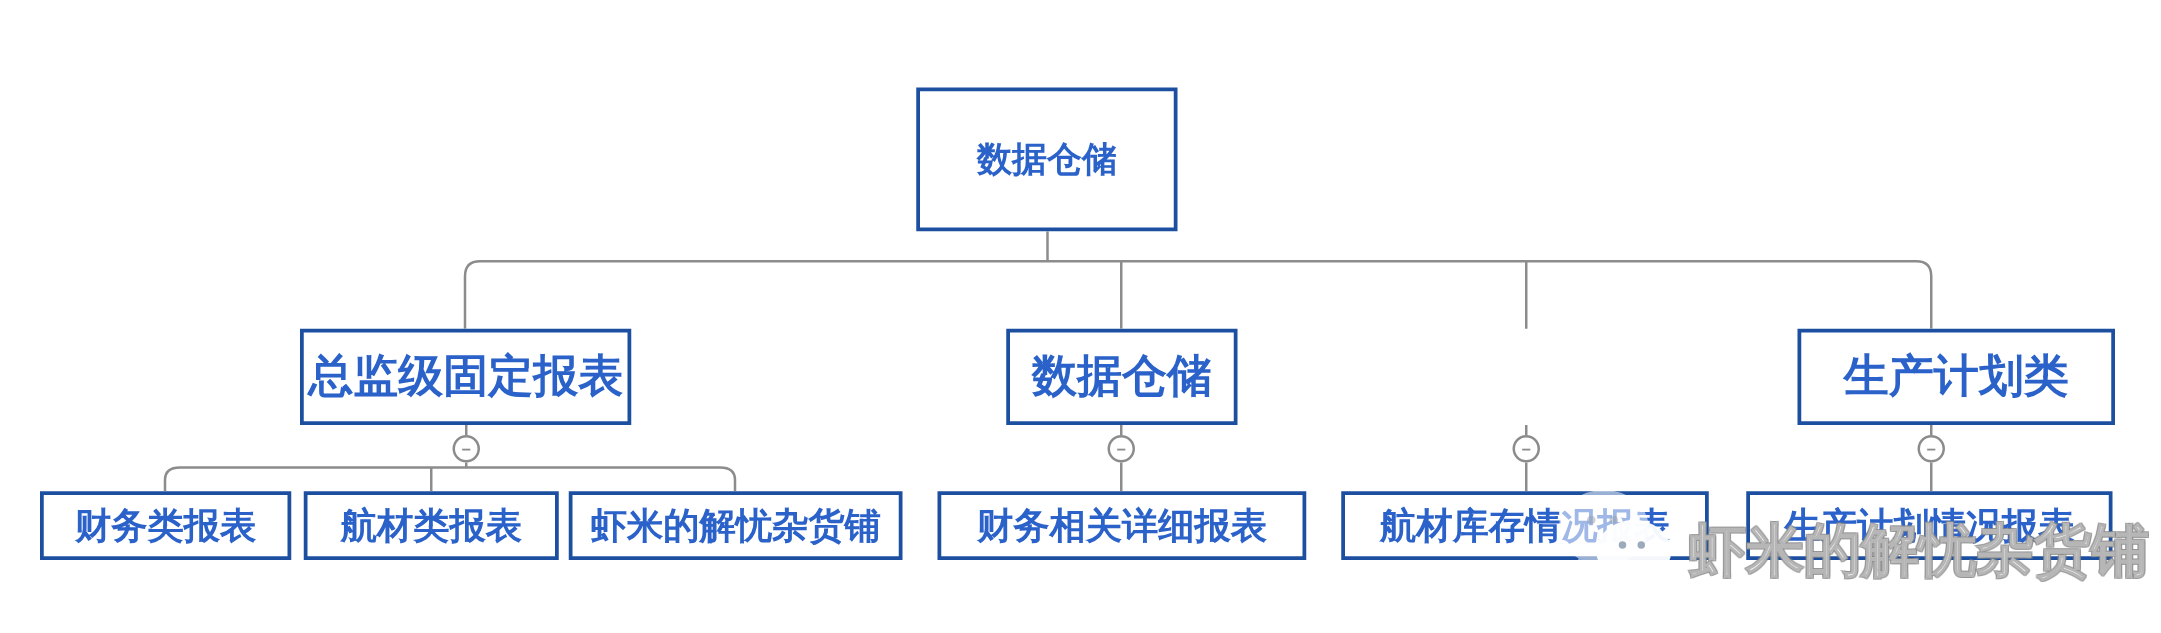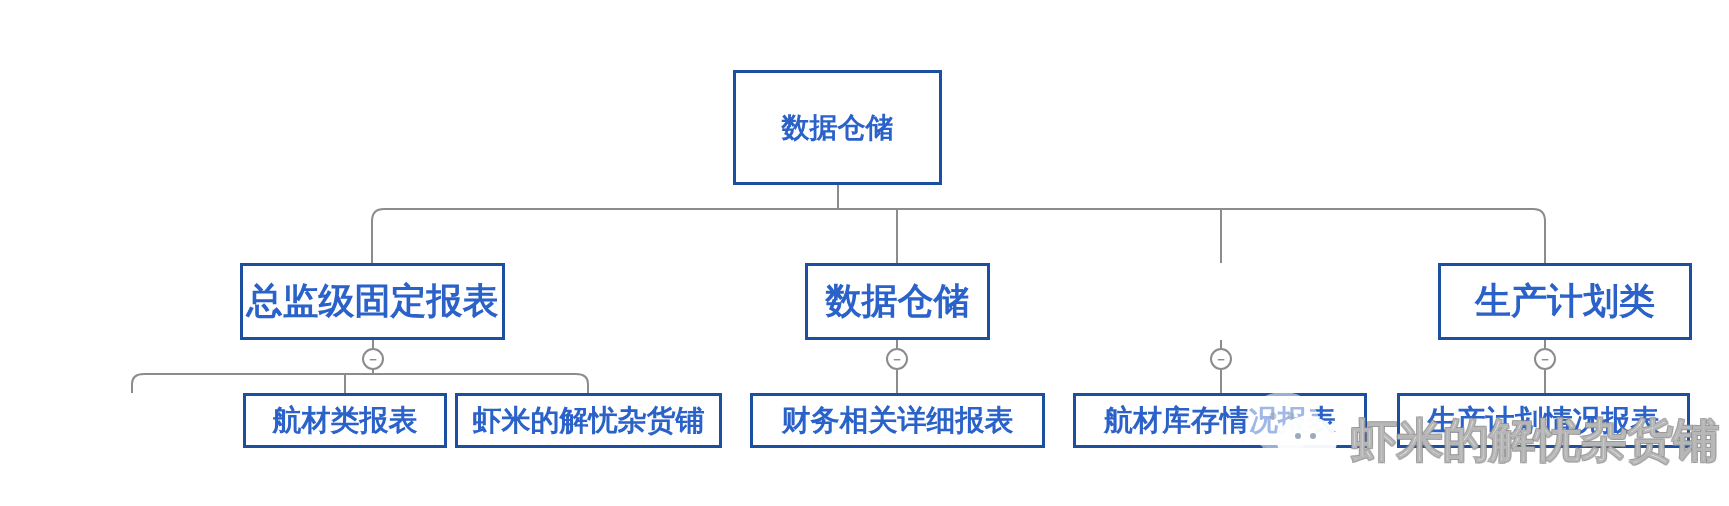--- a/index.html
+++ b/index.html
@@ -106,20 +106,23 @@
   <div class="toggle t2">
     <span>−</span>
   </div>
   <div class="toggle t3">
     <span>−</span>
   </div>
   <div class="toggle t4">
     <span>−</span>
   </div>
 
+  <div class="node lvl3 n-finance-rep">
+    <span>财务类报表</span>
+  </div>
   <div class="node lvl3 n-aviation-rep">
     <span>航材类报表</span>
   </div>
   <div class="node lvl3 n-production-rep">
     <span>虾米的解忧杂货铺</span>
   </div>
   <div class="node lvl3 n-finance-detail">
     <span>财务相关详细报表</span>
   </div>
   <div class="node lvl3 n-aviation-inv">

